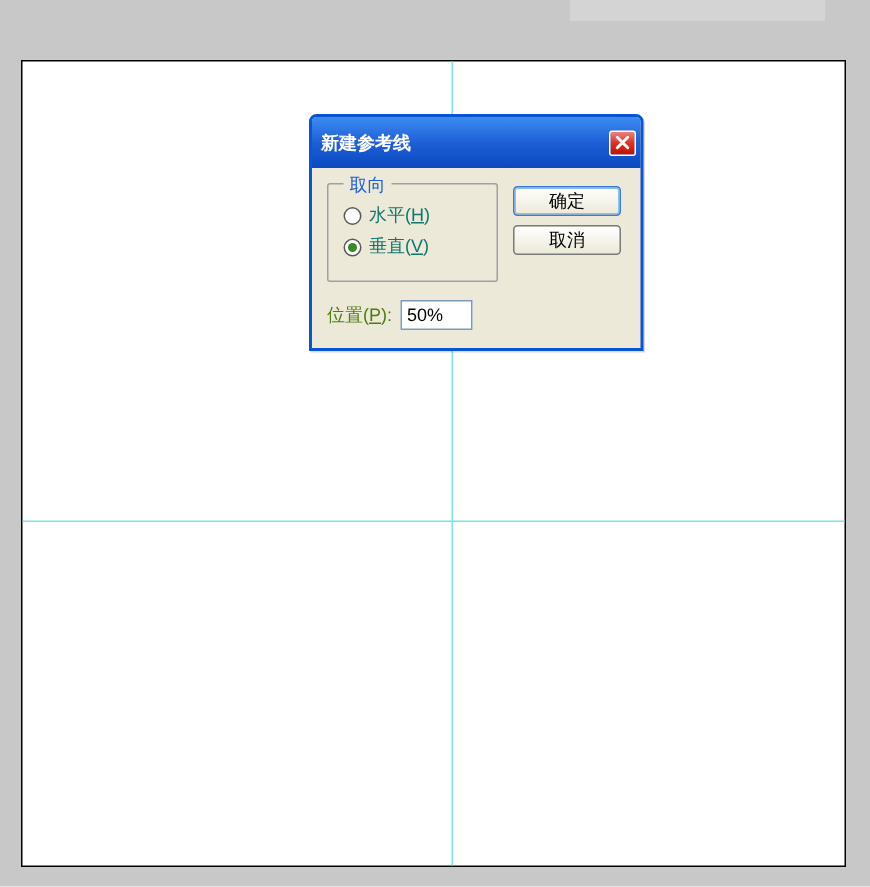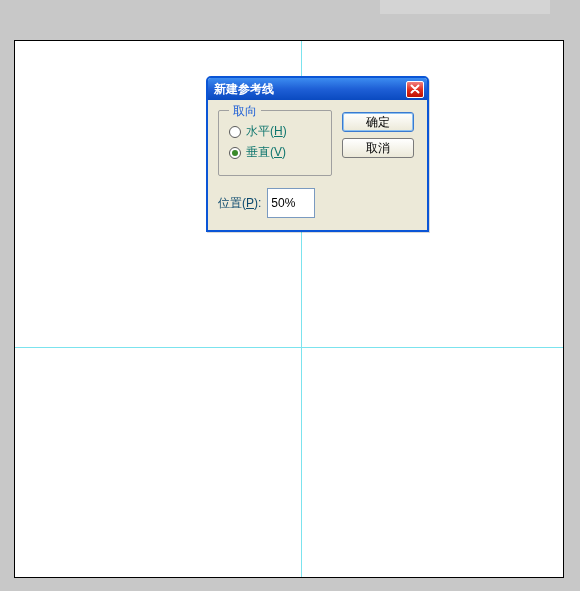--- a/index.html
+++ b/index.html
@@ -49,21 +49,21 @@
       position: absolute;
       left: 206px;
       top: 76px;
       width: 223px;
       background: #ece9d8;
       border: 2px solid #0a55d6;
       border-radius: 5px 5px 0 0;
       box-shadow: 1px 1px 0 rgba(0,0,0,0.15);
     }
     .titlebar {
-      height: 22px;
+      height: 34px;
       background: linear-gradient(to bottom, #3c8cf0 0%, #1e5fd6 50%, #0a4ac0 100%);
       display: flex;
       align-items: center;
       justify-content: space-between;
       padding: 0 3px 0 6px;
       border-radius: 3px 3px 0 0;
     }
     .title {
       color: #fff;
       font-weight: bold;
@@ -151,24 +151,24 @@
     .btn.default {
       border: 1px solid #3a7ad0;
       box-shadow: inset 0 0 0 1px #8cc0f0;
     }
     .position-row {
       display: flex;
       align-items: center;
       gap: 6px;
       padding: 0 10px 12px 10px;
     }
-    .pos-label { color: #0c4a6e; }
+    .pos-label { color: #4d7c0f; }
     .pos-input {
       width: 48px;
-      height: 30px;
+      height: 20px;
       border: 1px solid #7a9ac0;
       background: #fff;
       font-size: 12px;
       font-family: inherit;
       padding: 0 3px;
       text-align: left;
     }
   </style>
 </head>
 <body>

